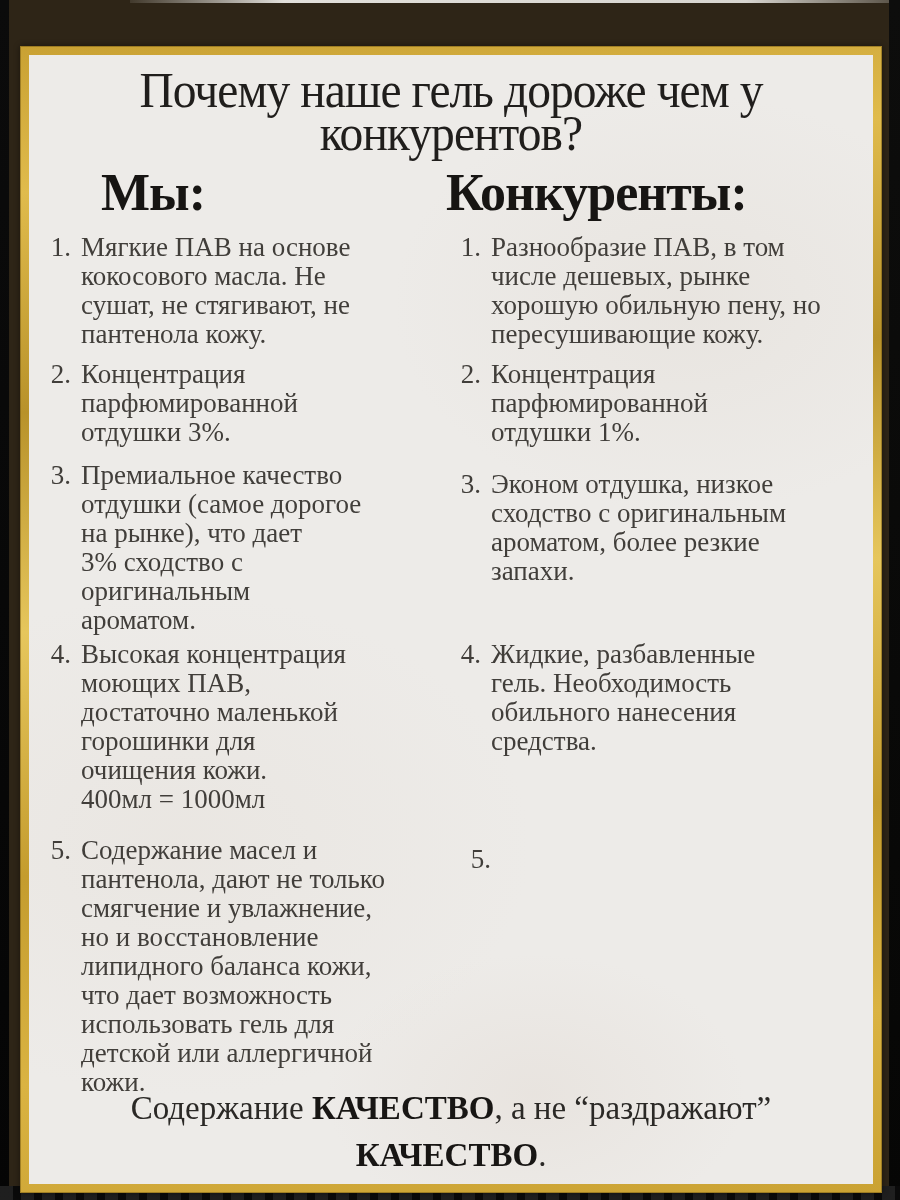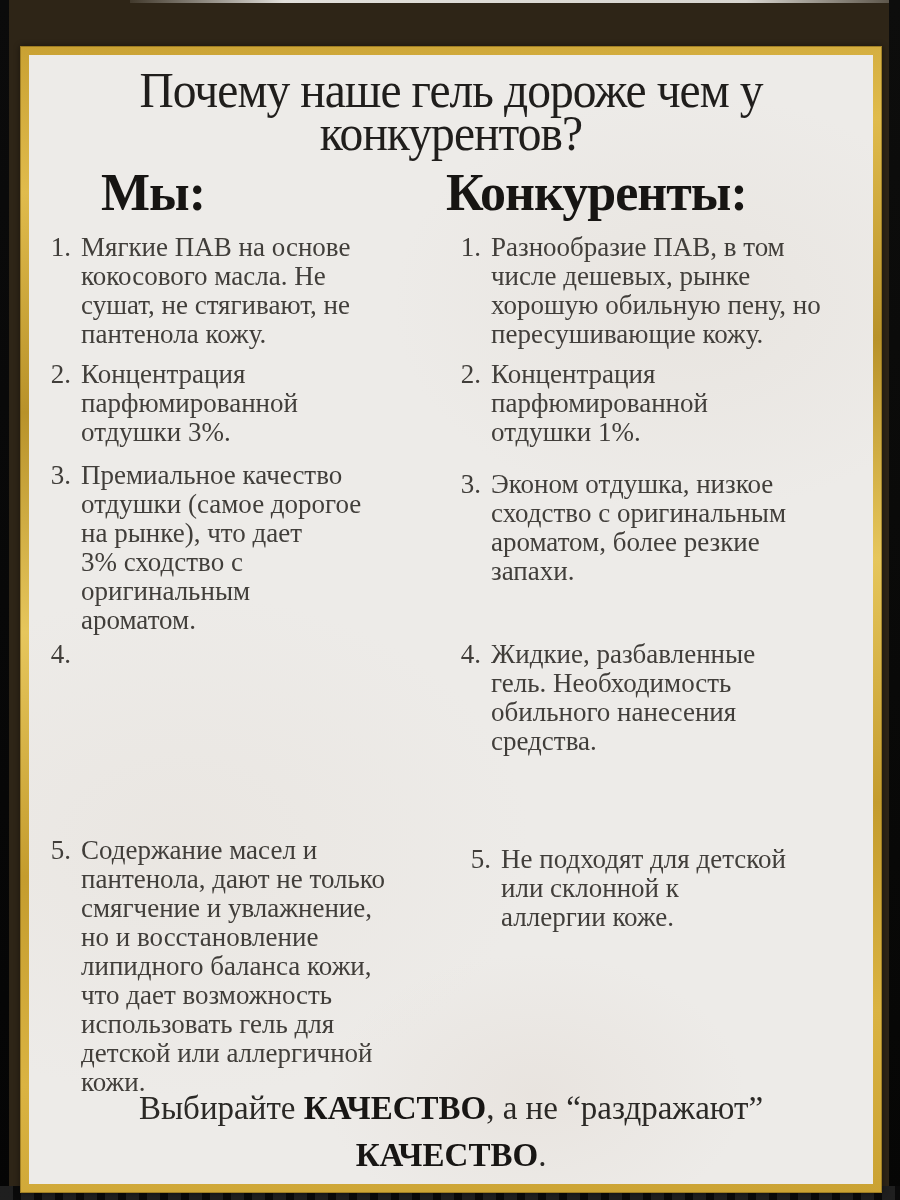--- a/index.html
+++ b/index.html
@@ -220,20 +220,26 @@
         <span class="txt">Эконом отдушка, низкое
 сходство с оригинальным
 ароматом, более резкие
 запахи.</span>
       </div>
     </div>
 
     <div class="row row4">
       <div class="item left">
         <span class="num">4.</span>
+        <span class="txt">Высокая концентрация
+моющих ПАВ,
+достаточно маленькой
+горошинки для
+очищения кожи.
+400мл = 1000мл</span>
       </div>
       <div class="item right">
         <span class="num">4.</span>
         <span class="txt">Жидкие, разбавленные
 гель. Необходимость
 обильного нанесения
 средства.</span>
       </div>
     </div>
 
@@ -245,25 +251,22 @@
 смягчение и увлажнение,
 но и восстановление
 липидного баланса кожи,
 что дает возможность
 использовать гель для
 детской или аллергичной
 кожи.</span>
       </div>
       <div class="item right nudge-down nudge-right">
         <span class="num">5.</span>
-        <span class="txt">Не подходят для детской
-или склонной к
-аллергии коже.</span>
       </div>
     </div>
 
     <div class="footer">
-      <div><span>Выбирайте </span><b>КАЧЕСТВО</b><span>, а не “раздражают”</span></div>
+      <div><span>Содержание </span><b>КАЧЕСТВО</b><span>, а не “раздражают”</span></div>
       <div><b>КАЧЕСТВО</b><span>.</span></div>
     </div>
 
   </div>
 </div>
 
 </body></html>

